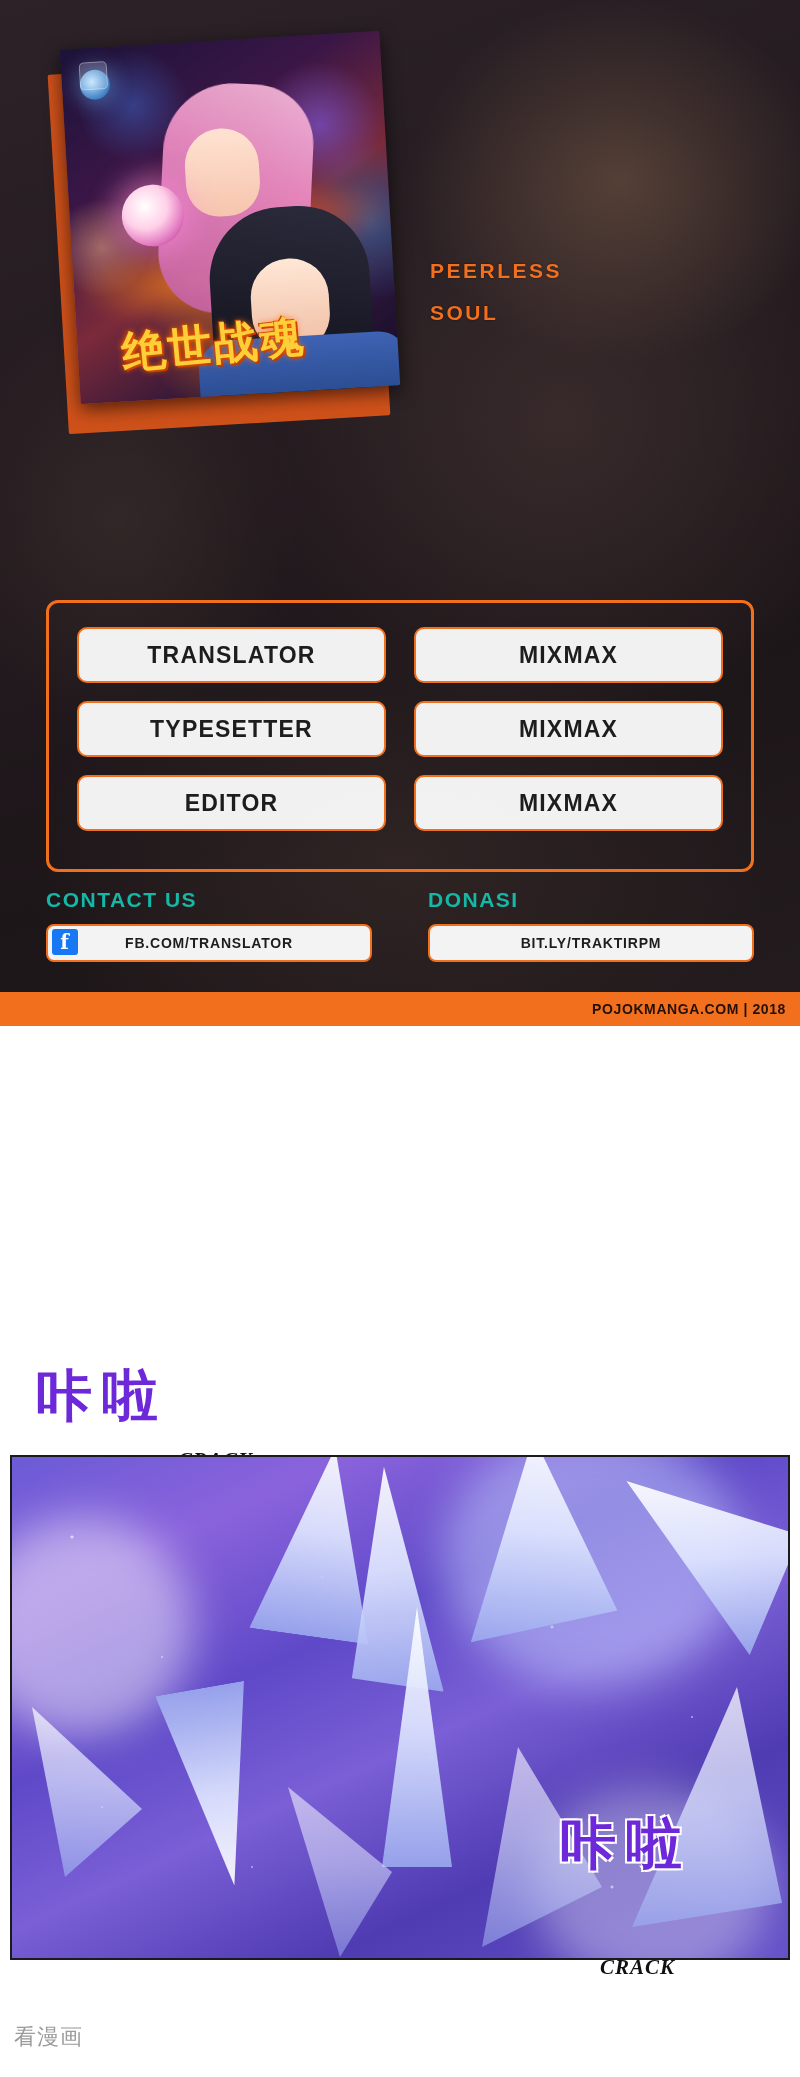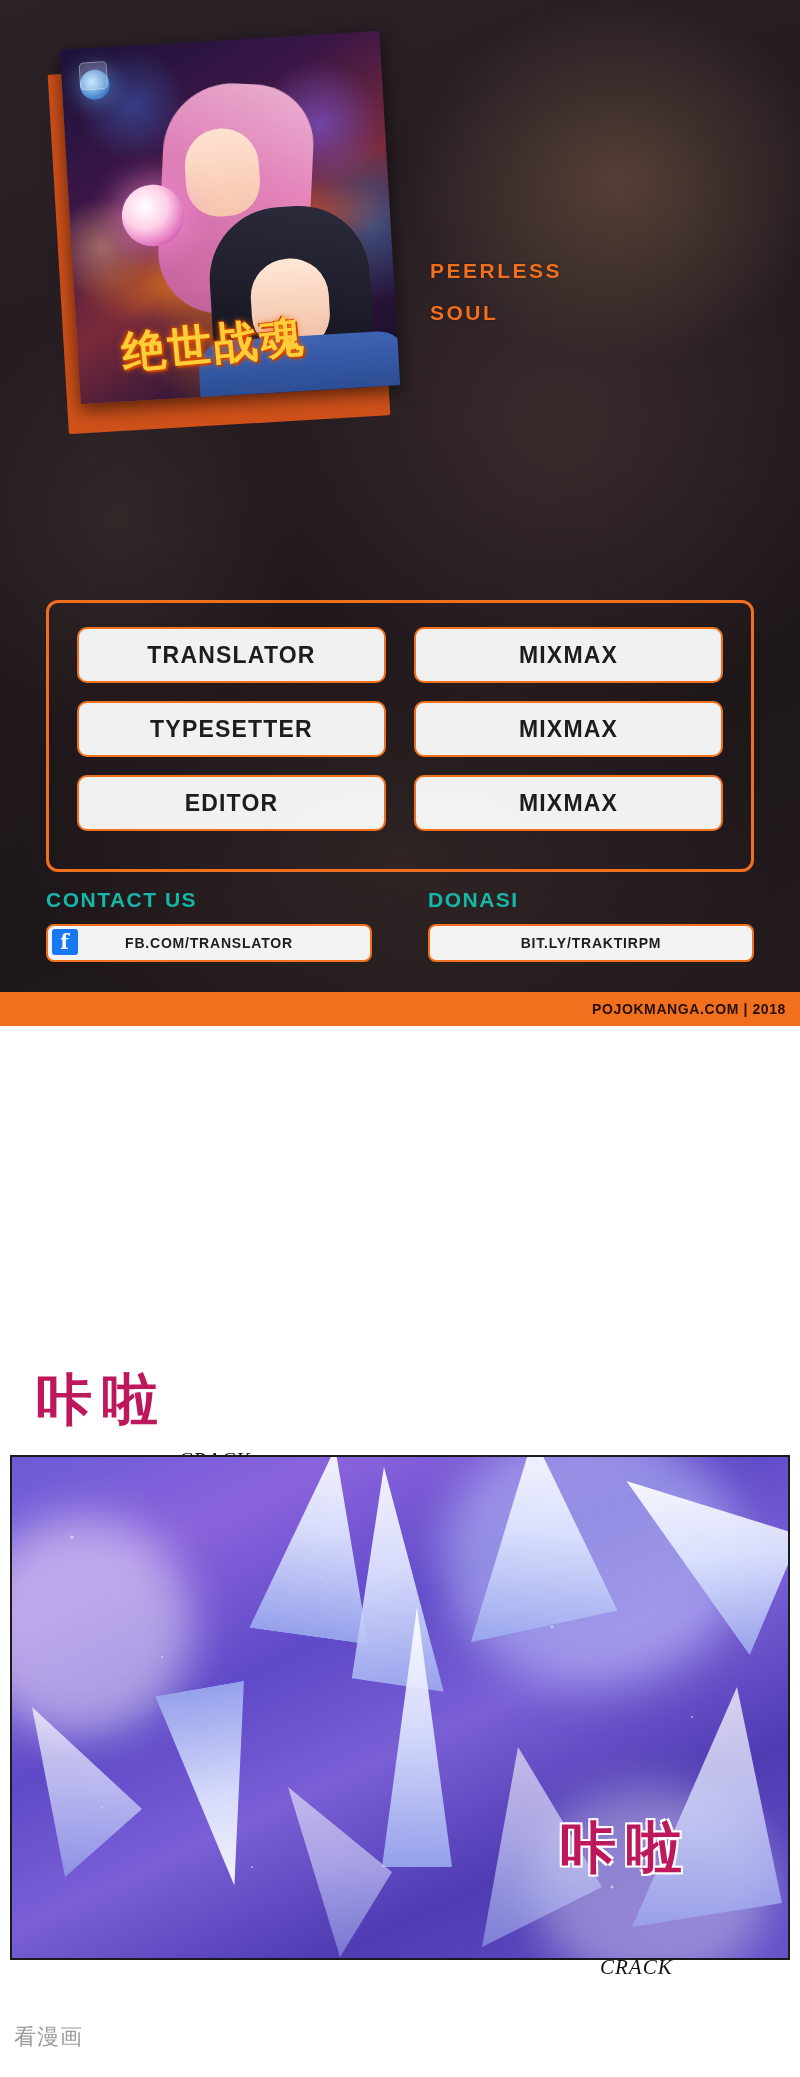--- a/index.html
+++ b/index.html
@@ -348,34 +348,34 @@
   }
   .glow {
     position: absolute;
     border-radius: 50%;
     filter: blur(22px);
   }
 
   
   .sfx {
     position: absolute;
-    font-family: Liberation Sans, sans-serif;
-    color: #be185d;
+    font-family: Liberation Mono, monospace;
+    color: #6d28d9;
     font-weight: 700;
   }
   .sfx-cn {
     font-size: 56px;
     letter-spacing: 10px;
     line-height: 56px;
     text-shadow: 2px 2px 0 #ffffff, -2px -2px 0 #ffffff, 2px -2px 0 #ffffff, -2px 2px 0 #ffffff;
   }
   .sfx-en {
     font-family: "Liberation Serif", serif;
     font-style: italic;
-    font-weight: 400;
+    font-weight: 700;
     font-size: 21px;
     letter-spacing: 1px;
     color: #111111;
   }
 
   
   .watermark {
     position: absolute;
     left: 14px;
     top: 2022px;

